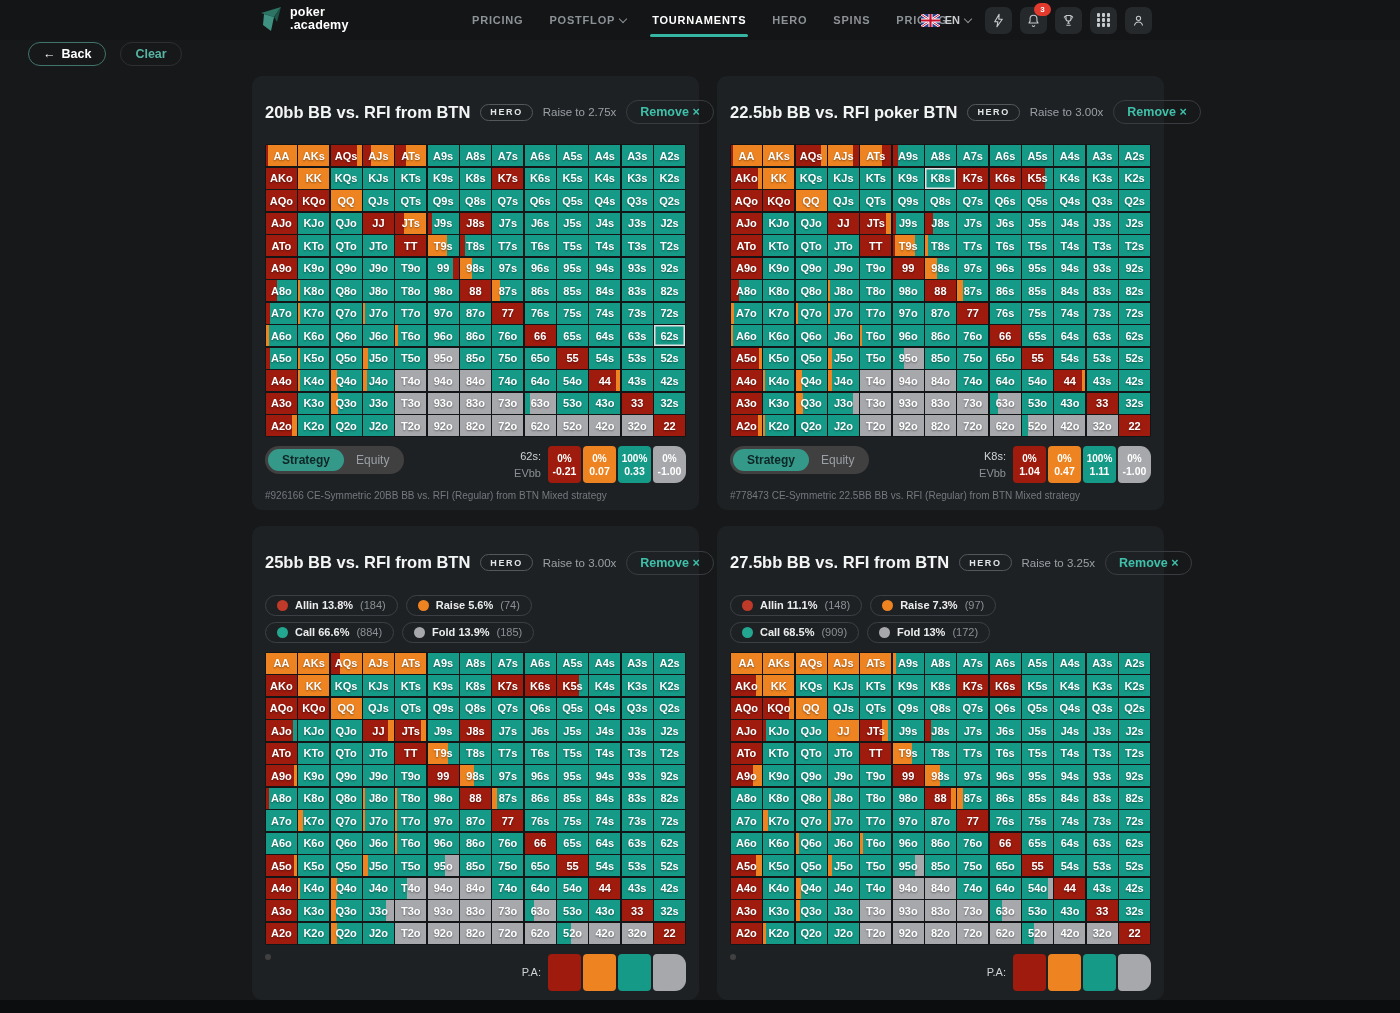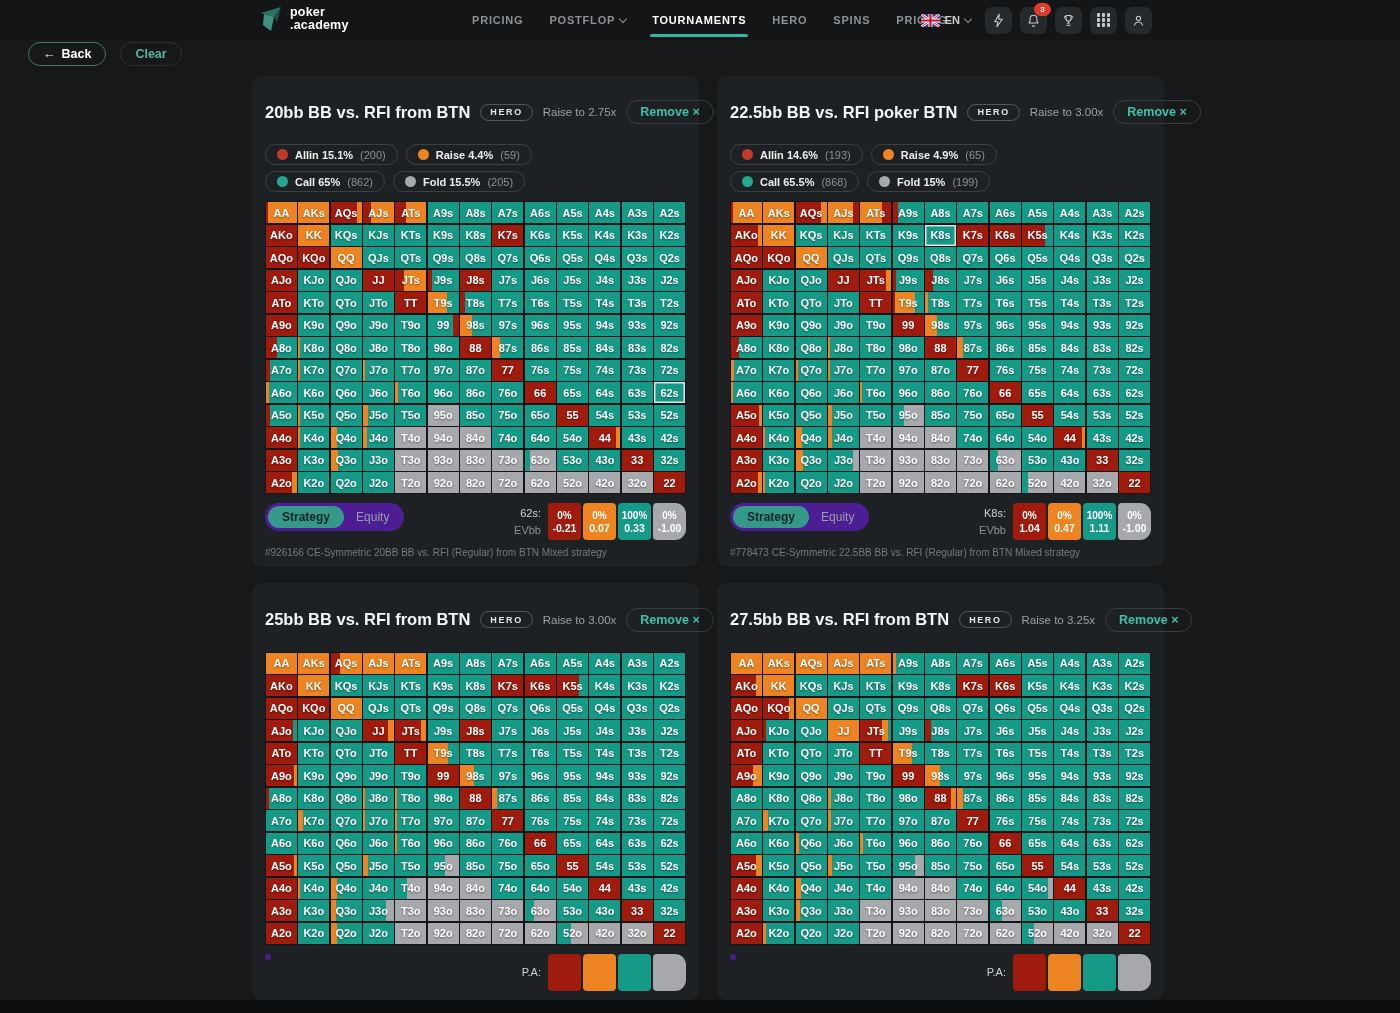--- a/index.html
+++ b/index.html
@@ -39,21 +39,21 @@
   .remove{margin-left:auto;border:1.5px solid #383c40;border-radius:14px;padding:4px 13px;color:#3ec0aa;font-weight:bold;font-size:12.5px;background:transparent;cursor:pointer;white-space:nowrap;}
   .legend{display:flex;flex-wrap:wrap;gap:6px 8px;margin-top:9px;max-width:330px;}
   .chip{display:flex;align-items:center;gap:7px;border:1px solid #3c4044;border-radius:15px;padding:3.5px 11px;cursor:pointer;}
   .chip .dot{width:11px;height:11px;border-radius:50%;}
   .chip b{font-size:11px;color:#eceeee;white-space:nowrap;}
   .chip s{font-size:11px;color:#8a9095;text-decoration:none;white-space:nowrap;}
   .grid{margin-top:9px;display:grid;grid-template-columns:repeat(13,1fr);gap:1.5px;background:#141517;border:1.5px solid #141517;border-radius:2px;}
   .cell{height:21px;display:flex;align-items:center;justify-content:center;font-size:11px;font-weight:bold;color:#fff;text-shadow:0 1px 2px rgba(0,0,0,.45);cursor:pointer;}
   .cell.sel{box-shadow:inset 0 0 0 1.5px #dde1e1;}
   .bottom{display:flex;align-items:flex-start;margin-top:9px;}
-  .toggle{display:inline-flex;background:#4c1d95;border-radius:16px;padding:3px;}
+  .toggle{display:inline-flex;background:#404040;border-radius:16px;padding:3px;}
   .tab-strategy{background:#35998a;color:#0d2626;font-weight:bold;font-size:12px;border-radius:13px;padding:4px 14px;cursor:pointer;}
   .tab-equity{color:#9aa0a5;font-size:12px;padding:4px 12px;cursor:pointer;}
   .evwrap{margin-left:auto;display:flex;align-items:center;gap:7px;}
   .evlabels{text-align:right;line-height:1.5;}
   .evlabels .h{font-size:11px;color:#cfd3d5;}
   .evlabels .l{font-size:11px;color:#8a9095;}
   .evboxes{display:flex;gap:2px;}
   .evbox{width:33px;height:37px;border-radius:4px;display:flex;flex-direction:column;align-items:center;justify-content:center;gap:1px;color:#fff;font-weight:bold;}
   .evbox:last-child{border-radius:4px 11px 11px 4px;}
   .evbox .p{font-size:10px;}
@@ -160,42 +160,20 @@
   </button>
 </div>
 
 <div class="panels" id="panels">
     <section class="panel">
       <div class="ptitle-row">
         <h2 class="ptitle">20bb BB vs. RFI from BTN</h2>
         <span class="hero">HERO</span>
         <span class="raise-info">Raise to 2.75x</span>
         <button class="remove"><span>Remove </span><span>×</span></button>
-      </div>
-      <div class="legend">
-        <div class="chip">
-          <span class="dot" style="background: rgb(191, 58, 40);"></span>
-          <b>Allin 15.1%</b>
-          <s>(200)</s>
-        </div>
-        <div class="chip">
-          <span class="dot" style="background: rgb(238, 132, 33);"></span>
-          <b>Raise 4.4%</b>
-          <s>(59)</s>
-        </div>
-        <div class="chip">
-          <span class="dot" style="background: rgb(35, 167, 145);"></span>
-          <b>Call 65%</b>
-          <s>(862)</s>
-        </div>
-        <div class="chip">
-          <span class="dot" style="background: rgb(167, 168, 172);"></span>
-          <b>Fold 15.5%</b>
-          <s>(205)</s>
-        </div>
       </div>
       <div class="grid">
         <div class="cell" style="background: linear-gradient(90deg, rgb(158, 27, 14) 0%, rgb(158, 27, 14) 8%, rgb(238, 132, 33) 8%, rgb(238, 132, 33) 100%);">AA</div>
         <div class="cell" style="background: rgb(238, 132, 33);">AKs</div>
         <div class="cell" style="background: linear-gradient(90deg, rgb(158, 27, 14) 0%, rgb(158, 27, 14) 85%, rgb(238, 132, 33) 85%, rgb(238, 132, 33) 100%);">AQs</div>
         <div class="cell" style="background: linear-gradient(90deg, rgb(158, 27, 14) 0%, rgb(158, 27, 14) 25%, rgb(238, 132, 33) 25%, rgb(238, 132, 33) 100%);">AJs</div>
         <div class="cell" style="background: linear-gradient(90deg, rgb(158, 27, 14) 0%, rgb(158, 27, 14) 35%, rgb(238, 132, 33) 35%, rgb(238, 132, 33) 100%);">ATs</div>
         <div class="cell" style="background: rgb(22, 154, 136);">A9s</div>
         <div class="cell" style="background: rgb(22, 154, 136);">A8s</div>
         <div class="cell" style="background: rgb(22, 154, 136);">A7s</div>
@@ -393,42 +371,20 @@
       </div>
       <div class="footnote">#926166 CE-Symmetric 20BB BB vs. RFI (Regular) from BTN Mixed strategy</div>
     </section>
     <section class="panel">
       <div class="ptitle-row">
         <h2 class="ptitle">22.5bb BB vs. RFI poker BTN</h2>
         <span class="hero">HERO</span>
         <span class="raise-info">Raise to 3.00x</span>
         <button class="remove"><span>Remove </span><span>×</span></button>
       </div>
-      <div class="legend">
-        <div class="chip">
-          <span class="dot" style="background: rgb(191, 58, 40);"></span>
-          <b>Allin 14.6%</b>
-          <s>(193)</s>
-        </div>
-        <div class="chip">
-          <span class="dot" style="background: rgb(238, 132, 33);"></span>
-          <b>Raise 4.9%</b>
-          <s>(65)</s>
-        </div>
-        <div class="chip">
-          <span class="dot" style="background: rgb(35, 167, 145);"></span>
-          <b>Call 65.5%</b>
-          <s>(868)</s>
-        </div>
-        <div class="chip">
-          <span class="dot" style="background: rgb(167, 168, 172);"></span>
-          <b>Fold 15%</b>
-          <s>(199)</s>
-        </div>
-      </div>
       <div class="grid">
         <div class="cell" style="background: linear-gradient(90deg, rgb(158, 27, 14) 0%, rgb(158, 27, 14) 8%, rgb(238, 132, 33) 8%, rgb(238, 132, 33) 100%);">AA</div>
         <div class="cell" style="background: rgb(238, 132, 33);">AKs</div>
         <div class="cell" style="background: linear-gradient(90deg, rgb(158, 27, 14) 0%, rgb(158, 27, 14) 80%, rgb(238, 132, 33) 80%, rgb(238, 132, 33) 100%);">AQs</div>
         <div class="cell" style="background: linear-gradient(90deg, rgb(238, 132, 33) 0%, rgb(238, 132, 33) 80%, rgb(158, 27, 14) 80%, rgb(158, 27, 14) 100%);">AJs</div>
         <div class="cell" style="background: linear-gradient(90deg, rgb(238, 132, 33) 0%, rgb(238, 132, 33) 70%, rgb(158, 27, 14) 70%, rgb(158, 27, 14) 100%);">ATs</div>
         <div class="cell" style="background: linear-gradient(90deg, rgb(158, 27, 14) 0%, rgb(158, 27, 14) 15%, rgb(22, 154, 136) 15%, rgb(22, 154, 136) 100%);">A9s</div>
         <div class="cell" style="background: rgb(22, 154, 136);">A8s</div>
         <div class="cell" style="background: rgb(22, 154, 136);">A7s</div>
         <div class="cell" style="background: rgb(22, 154, 136);">A6s</div>
@@ -625,20 +581,42 @@
       </div>
       <div class="footnote">#778473 CE-Symmetric 22.5BB BB vs. RFI (Regular) from BTN Mixed strategy</div>
     </section>
     <section class="panel">
       <div class="ptitle-row">
         <h2 class="ptitle">25bb BB vs. RFI from BTN</h2>
         <span class="hero">HERO</span>
         <span class="raise-info">Raise to 3.00x</span>
         <button class="remove"><span>Remove </span><span>×</span></button>
       </div>
+      <div class="legend">
+        <div class="chip">
+          <span class="dot" style="background: rgb(191, 58, 40);"></span>
+          <b>Allin 13.8%</b>
+          <s>(184)</s>
+        </div>
+        <div class="chip">
+          <span class="dot" style="background: rgb(238, 132, 33);"></span>
+          <b>Raise 5.6%</b>
+          <s>(74)</s>
+        </div>
+        <div class="chip">
+          <span class="dot" style="background: rgb(35, 167, 145);"></span>
+          <b>Call 66.6%</b>
+          <s>(884)</s>
+        </div>
+        <div class="chip">
+          <span class="dot" style="background: rgb(167, 168, 172);"></span>
+          <b>Fold 13.9%</b>
+          <s>(185)</s>
+        </div>
+      </div>
       <div class="grid">
         <div class="cell" style="background: rgb(238, 132, 33);">AA</div>
         <div class="cell" style="background: rgb(238, 132, 33);">AKs</div>
         <div class="cell" style="background: linear-gradient(90deg, rgb(158, 27, 14) 0%, rgb(158, 27, 14) 28%, rgb(238, 132, 33) 28%, rgb(238, 132, 33) 100%);">AQs</div>
         <div class="cell" style="background: rgb(238, 132, 33);">AJs</div>
         <div class="cell" style="background: rgb(238, 132, 33);">ATs</div>
         <div class="cell" style="background: rgb(22, 154, 136);">A9s</div>
         <div class="cell" style="background: rgb(22, 154, 136);">A8s</div>
         <div class="cell" style="background: rgb(22, 154, 136);">A7s</div>
         <div class="cell" style="background: rgb(22, 154, 136);">A6s</div>
@@ -818,20 +796,42 @@
         </div>
       </div>
     </section>
     <section class="panel">
       <div class="ptitle-row">
         <h2 class="ptitle">27.5bb BB vs. RFI from BTN</h2>
         <span class="hero">HERO</span>
         <span class="raise-info">Raise to 3.25x</span>
         <button class="remove"><span>Remove </span><span>×</span></button>
       </div>
+      <div class="legend">
+        <div class="chip">
+          <span class="dot" style="background: rgb(191, 58, 40);"></span>
+          <b>Allin 11.1%</b>
+          <s>(148)</s>
+        </div>
+        <div class="chip">
+          <span class="dot" style="background: rgb(238, 132, 33);"></span>
+          <b>Raise 7.3%</b>
+          <s>(97)</s>
+        </div>
+        <div class="chip">
+          <span class="dot" style="background: rgb(35, 167, 145);"></span>
+          <b>Call 68.5%</b>
+          <s>(909)</s>
+        </div>
+        <div class="chip">
+          <span class="dot" style="background: rgb(167, 168, 172);"></span>
+          <b>Fold 13%</b>
+          <s>(172)</s>
+        </div>
+      </div>
       <div class="grid">
         <div class="cell" style="background: rgb(238, 132, 33);">AA</div>
         <div class="cell" style="background: rgb(238, 132, 33);">AKs</div>
         <div class="cell" style="background: rgb(238, 132, 33);">AQs</div>
         <div class="cell" style="background: rgb(238, 132, 33);">AJs</div>
         <div class="cell" style="background: rgb(238, 132, 33);">ATs</div>
         <div class="cell" style="background: linear-gradient(90deg, rgb(238, 132, 33) 0%, rgb(238, 132, 33) 10%, rgb(22, 154, 136) 10%, rgb(22, 154, 136) 100%);">A9s</div>
         <div class="cell" style="background: rgb(22, 154, 136);">A8s</div>
         <div class="cell" style="background: rgb(22, 154, 136);">A7s</div>
         <div class="cell" style="background: rgb(22, 154, 136);">A6s</div>

